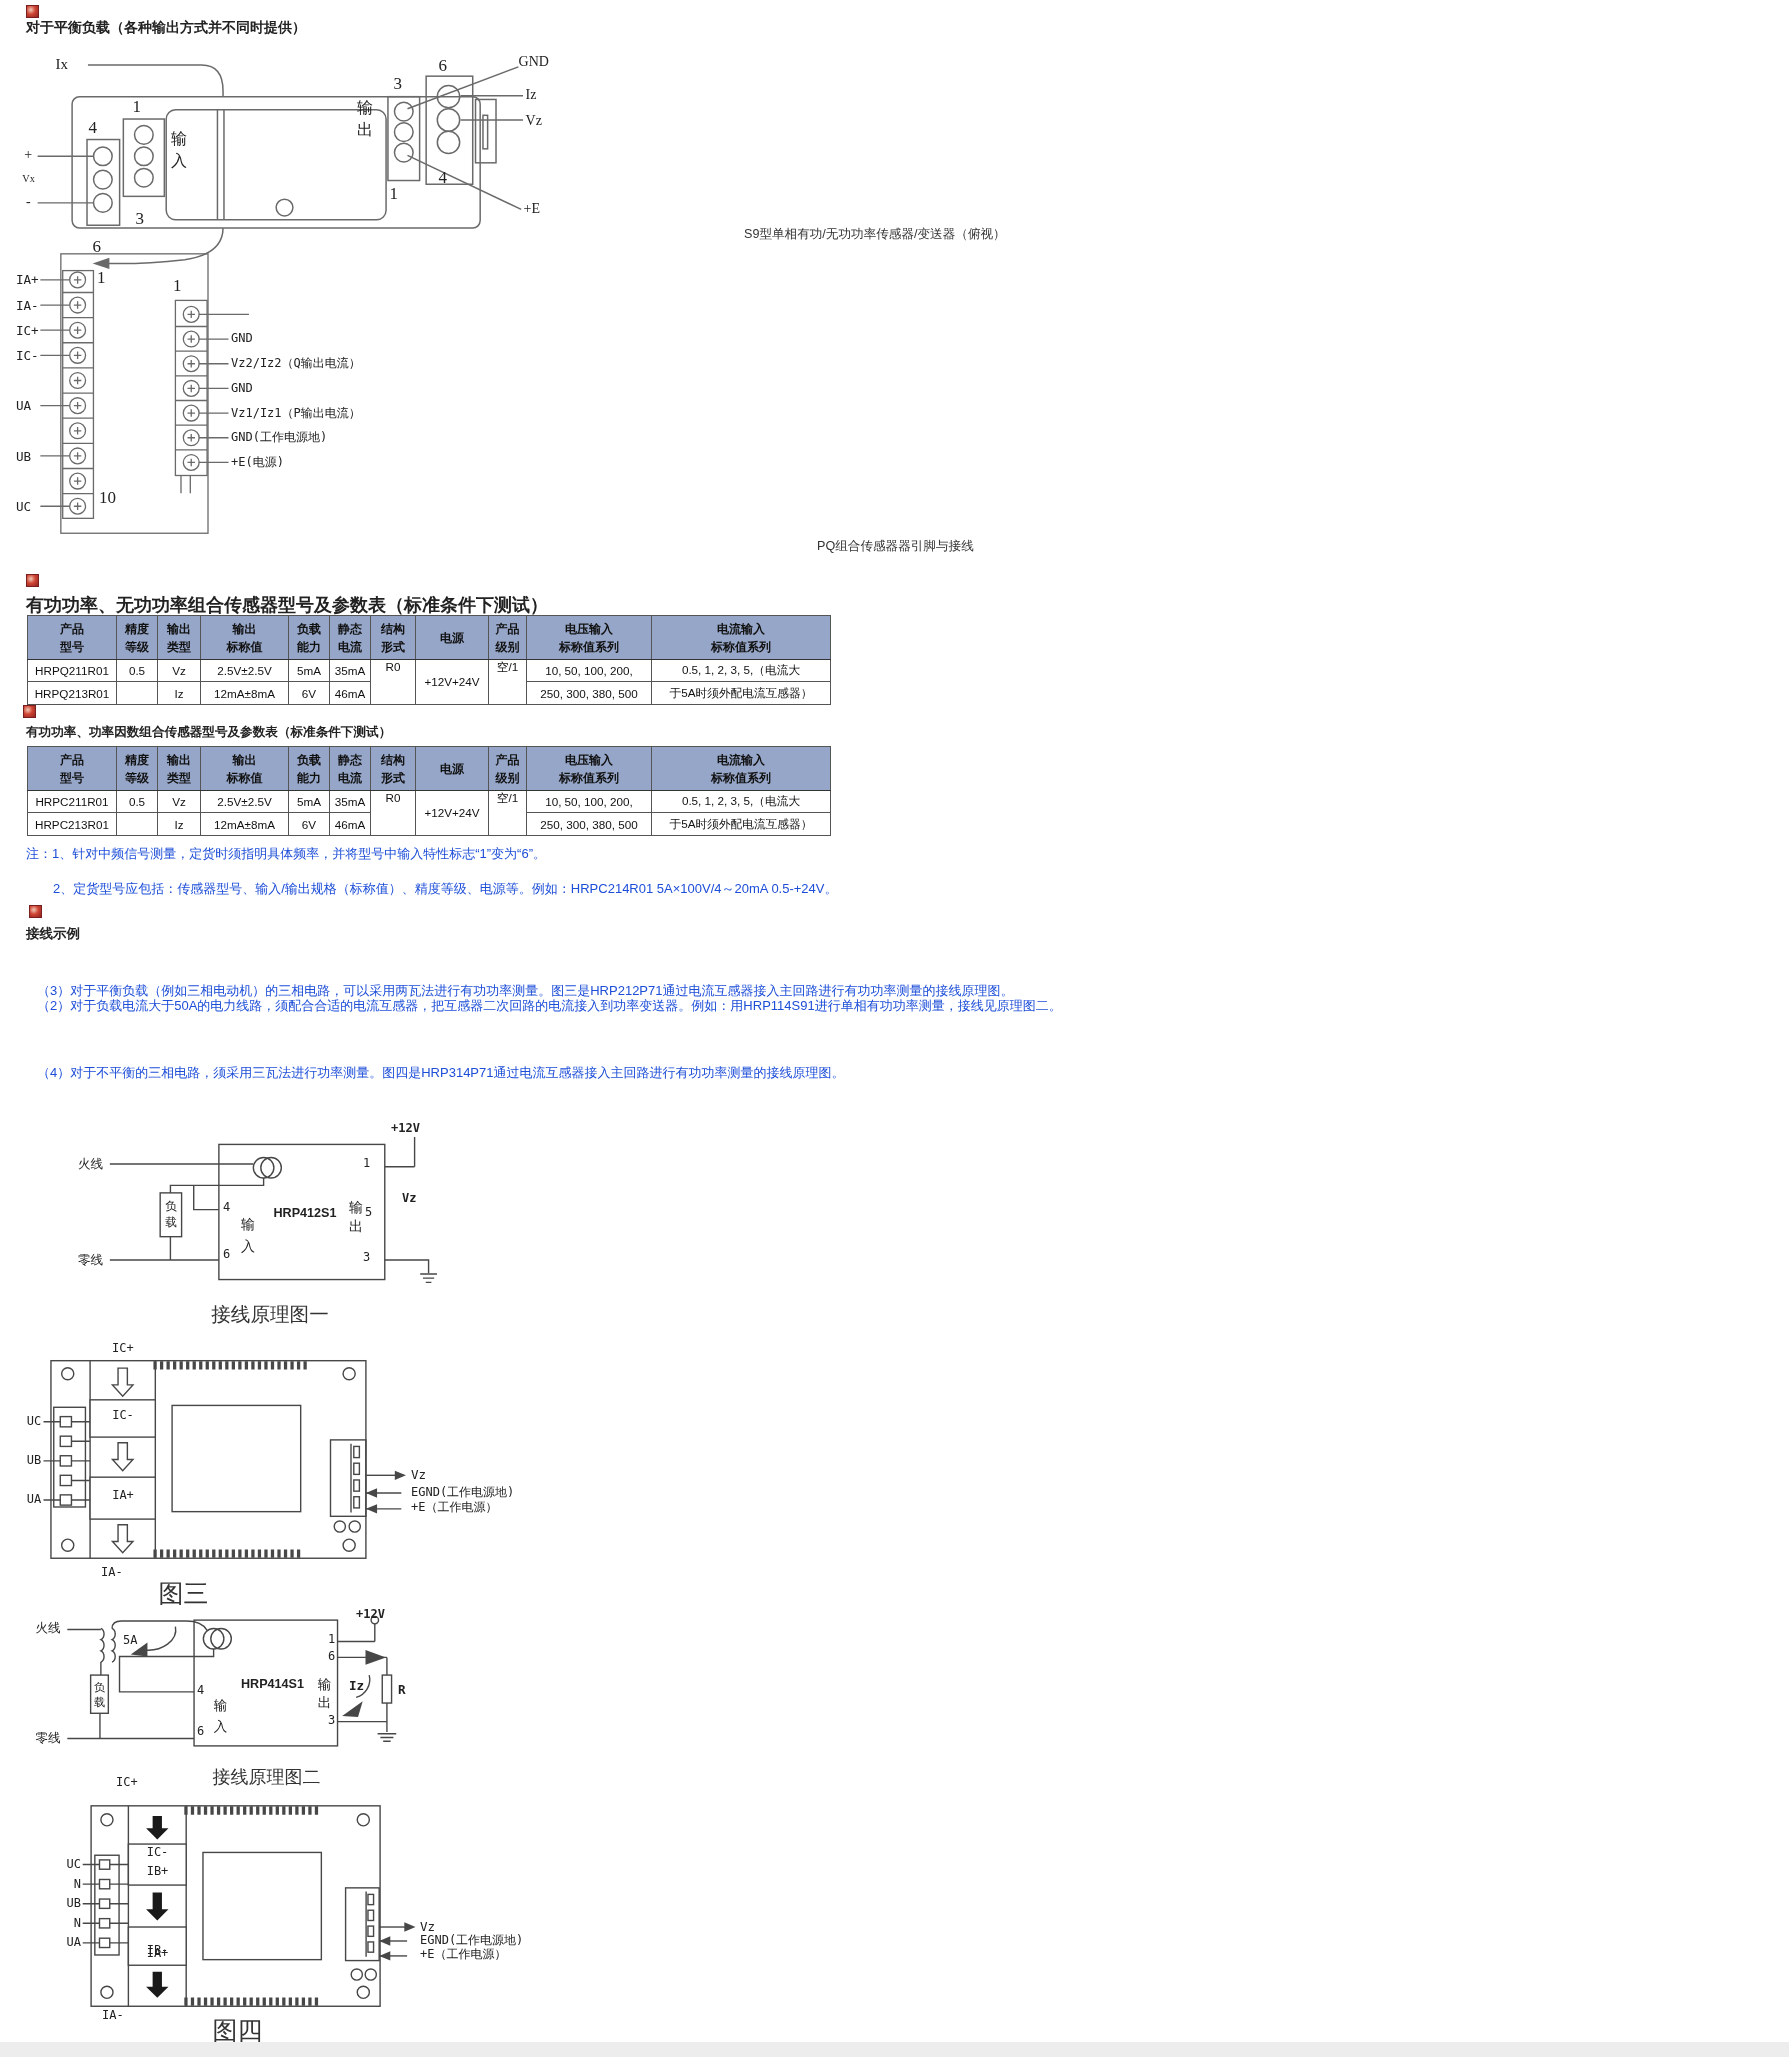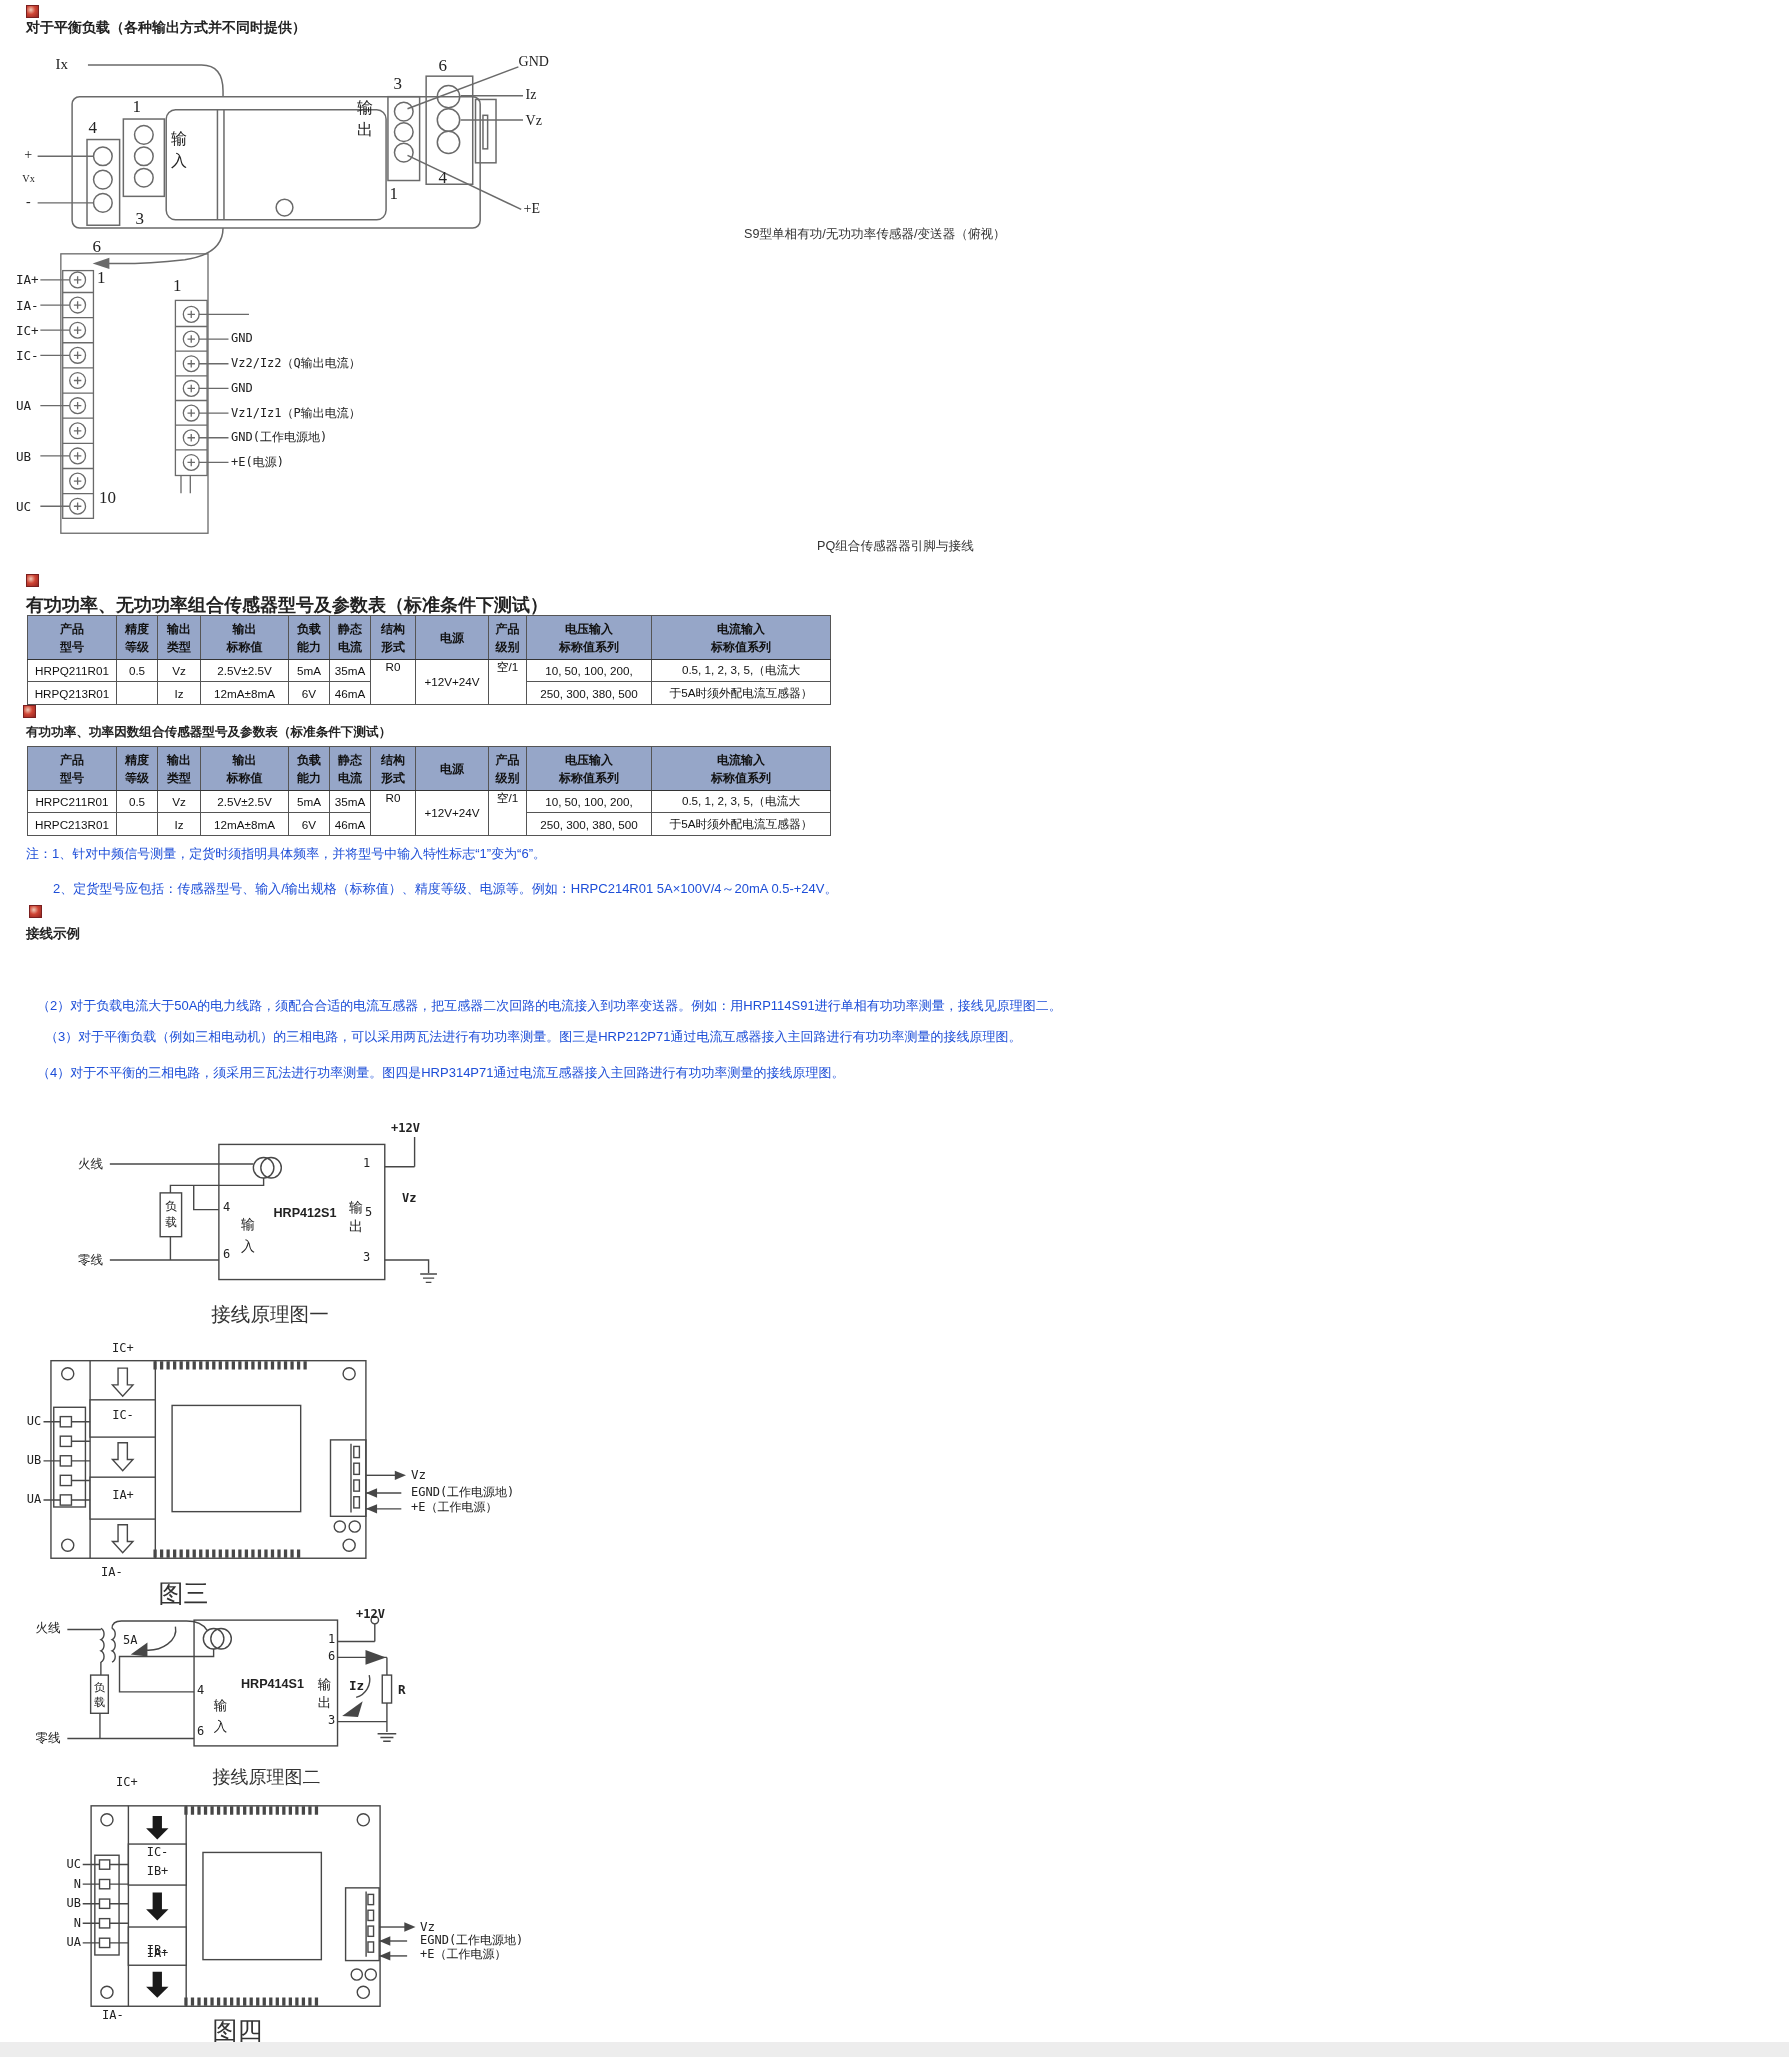--- a/index.html
+++ b/index.html
@@ -319,21 +319,21 @@
         <td>于5A时须外配电流互感器）</td>
       </tr>
     </tbody>
   </table>
 
   <div class="note" style="left:26px;top:845px;">注：1、针对中频信号测量，定货时须指明具体频率，并将型号中输入特性标志“1”变为“6”。</div>
   <div class="note" style="left:53px;top:880px;">2、定货型号应包括：传感器型号、输入/输出规格（标称值）、精度等级、电源等。例如：HRPC214R01 5A×100V/4～20mA 0.5-+24V。</div>
 
   <div class="lbl b" style="left:26px;top:926px;font-size:13.5px;">接线示例</div>
   <div class="note" style="left:37px;top:997px;">（2）对于负载电流大于50A的电力线路，须配合合适的电流互感器，把互感器二次回路的电流接入到功率变送器。例如：用HRP114S91进行单相有功功率测量，接线见原理图二。</div>
-  <div class="note" style="left:37px;top:1028px;margin-left:8px;">（3）对于平衡负载（例如三相电动机）的三相电路，可以采用两瓦法进行有功功率测量。图三是HRP212P71通过电流互感器接入主回路进行有功功率测量的接线原理图。</div>
+  <div class="note" style="left:37px;top:982px;">（3）对于平衡负载（例如三相电动机）的三相电路，可以采用两瓦法进行有功功率测量。图三是HRP212P71通过电流互感器接入主回路进行有功功率测量的接线原理图。</div>
   <div class="note" style="left:37px;top:1064px;">（4）对于不平衡的三相电路，须采用三瓦法进行功率测量。图四是HRP314P71通过电流互感器接入主回路进行有功功率测量的接线原理图。</div>
 
   <div class="fig" style="left:37px;top:1109px;width:429px;height:233px;">
     <svg width="429" height="233" viewBox="0 0 460 250">
       <g stroke="#474747" fill="none" stroke-width="1.5">
         <path d="M78,59 H232"></path>
         <circle cx="243" cy="63" r="11"></circle>
           <circle cx="251" cy="63" r="11"></circle>
         <path d="M243,74 V82 H143 V90"></path>
         <rect x="132" y="90" width="23" height="47"></rect>

